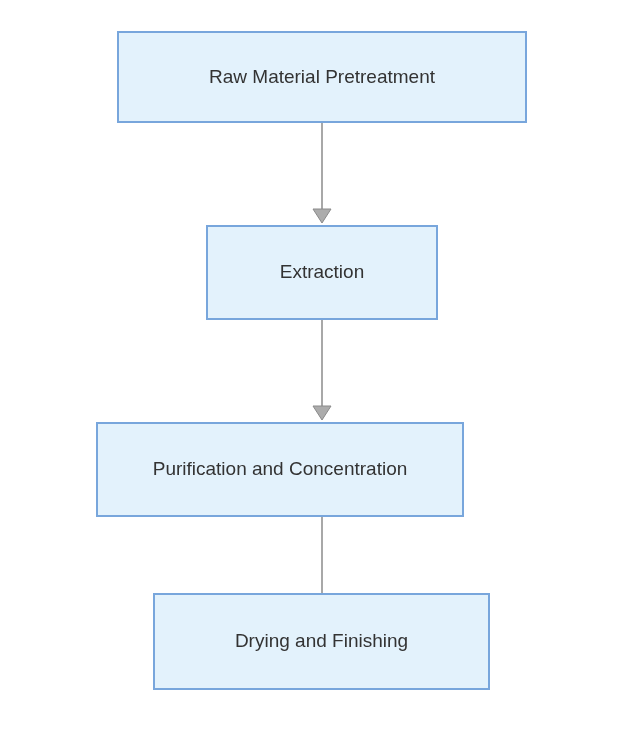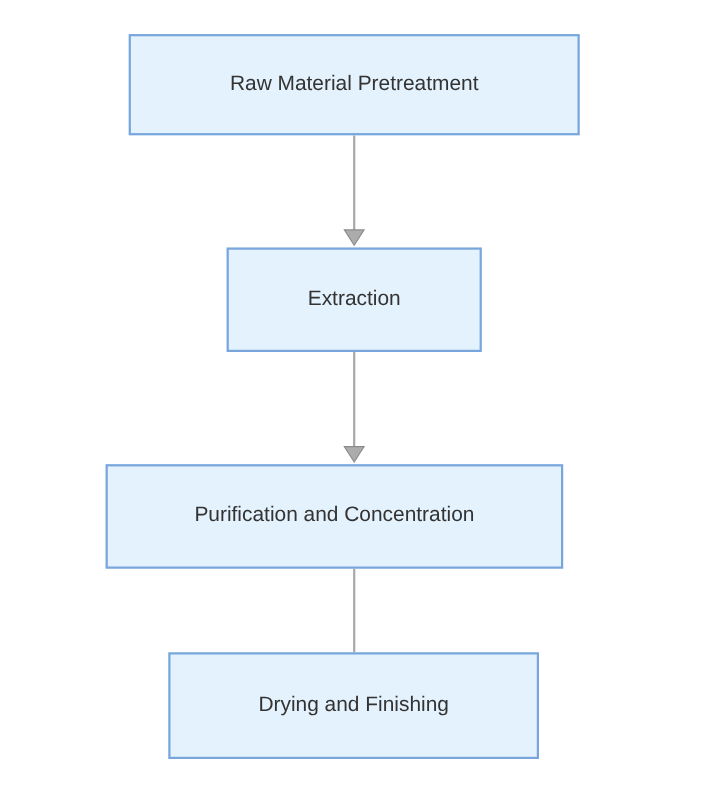--- a/index.html
+++ b/index.html
@@ -28,21 +28,21 @@
     display: flex;
     align-items: center;
     justify-content: center;
     text-align: center;
     color: var(--text-color);
     font-size: 19px;
     line-height: 1.2;
   }
   .node-1 { left: 117px; top: 31px;  width: 410px; height: 92px; }
   .node-2 { left: 206px; top: 225px; width: 232px; height: 95px; }
-  .node-3 { left: 96px;  top: 422px; width: 416px; height: 95px; }
+  .node-3 { left: 96px;  top: 422px; width: 368px; height: 95px; }
   .node-4 { left: 153px; top: 593px; width: 337px; height: 97px; }
   .edges {
     position: absolute;
     left: 0; top: 0;
     width: 643px; height: 733px;
     pointer-events: none;
   }
   .edge-line {
     stroke: var(--edge-line);
     stroke-width: 2;

